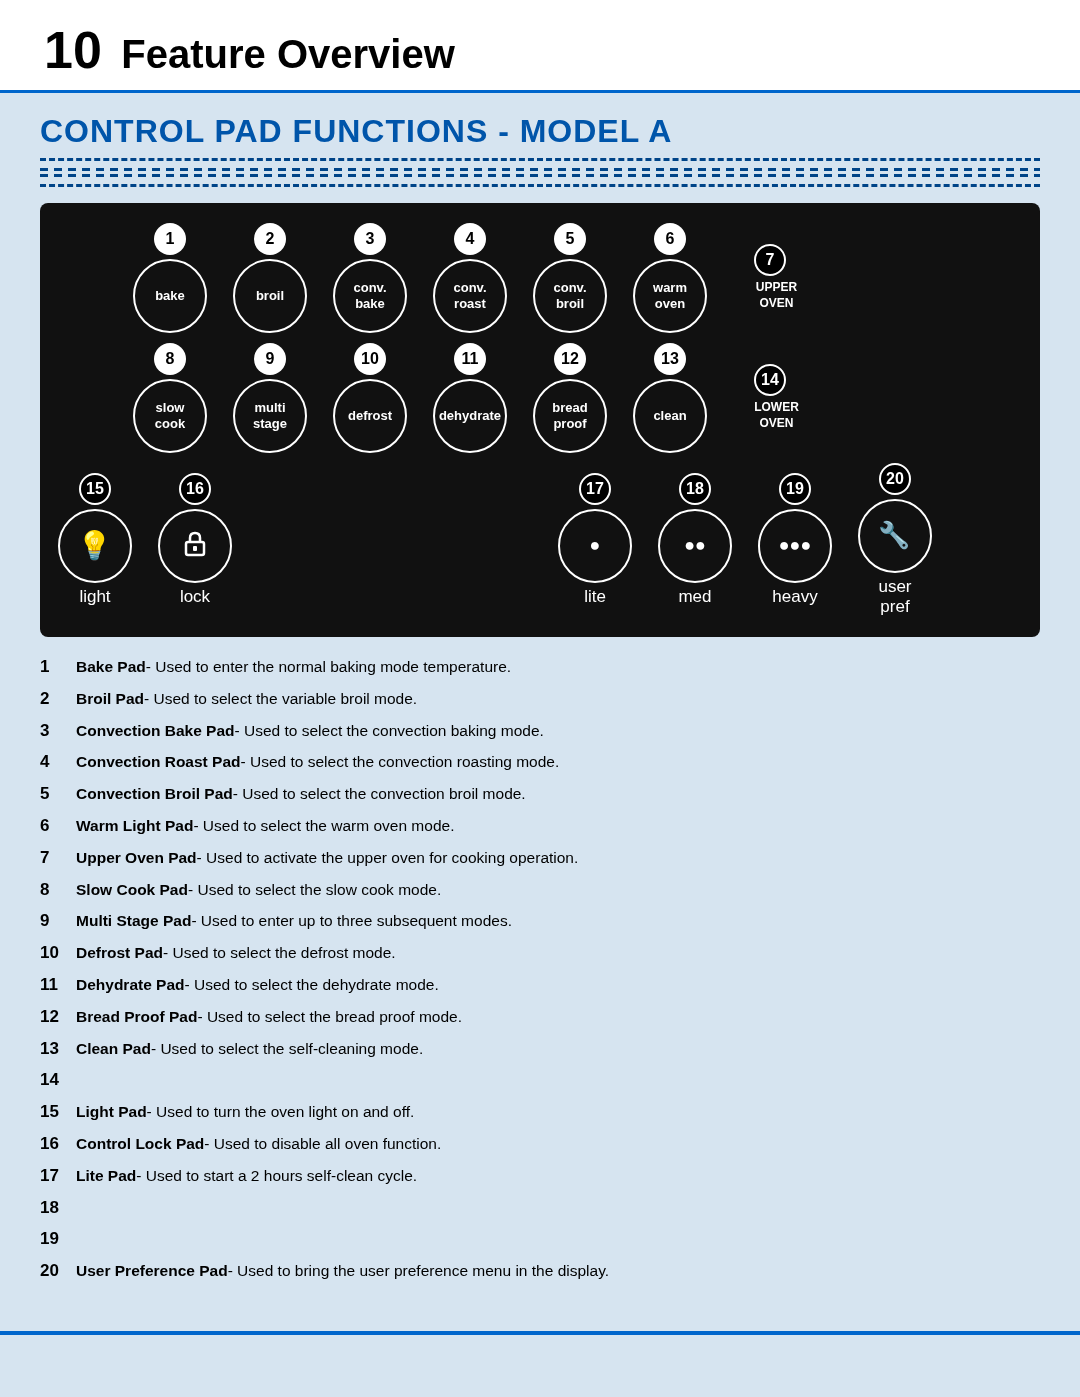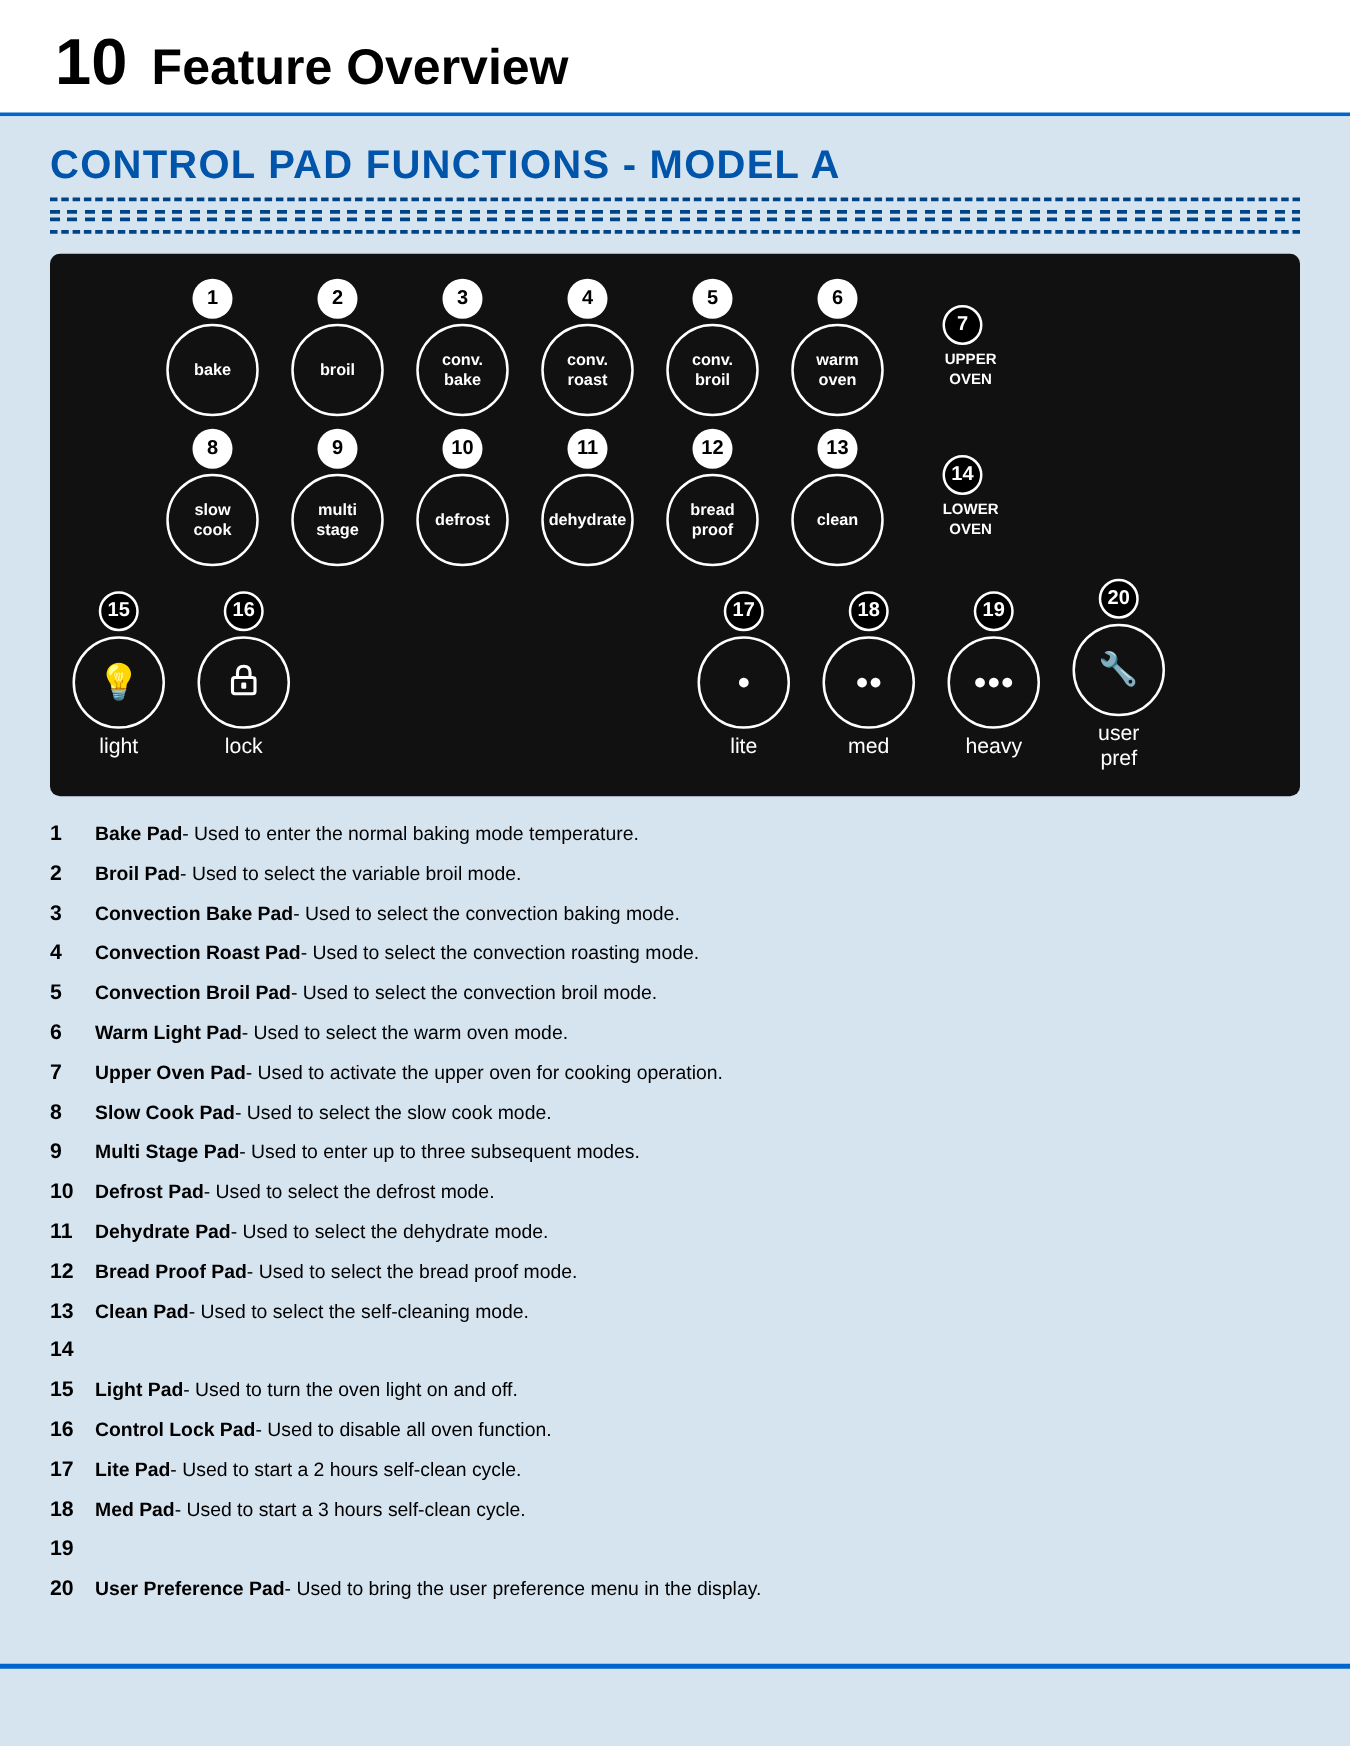--- a/index.html
+++ b/index.html
@@ -415,21 +415,20 @@
       <div class="desc-item">
         <span class="desc-num">16</span>
         <span class="desc-text"><span class="term">Control Lock Pad</span><span>- Used to disable all oven function.</span></span>
       </div>
       <div class="desc-item">
         <span class="desc-num">17</span>
         <span class="desc-text"><span class="term">Lite Pad</span><span>- Used to start a 2 hours self-clean cycle.</span></span>
       </div>
       <div class="desc-item">
         <span class="desc-num">18</span>
-        <span class="desc-text"><span class="term">Med Pad</span><span>- Used to start a 3 hours self-clean cycle.</span></span>
       </div>
       <div class="desc-item">
         <span class="desc-num">19</span>
       </div>
       <div class="desc-item">
         <span class="desc-num">20</span>
         <span class="desc-text"><span class="term">User Preference Pad</span><span>- Used to bring the user preference menu in the display.</span></span>
       </div>
     </div>
 

